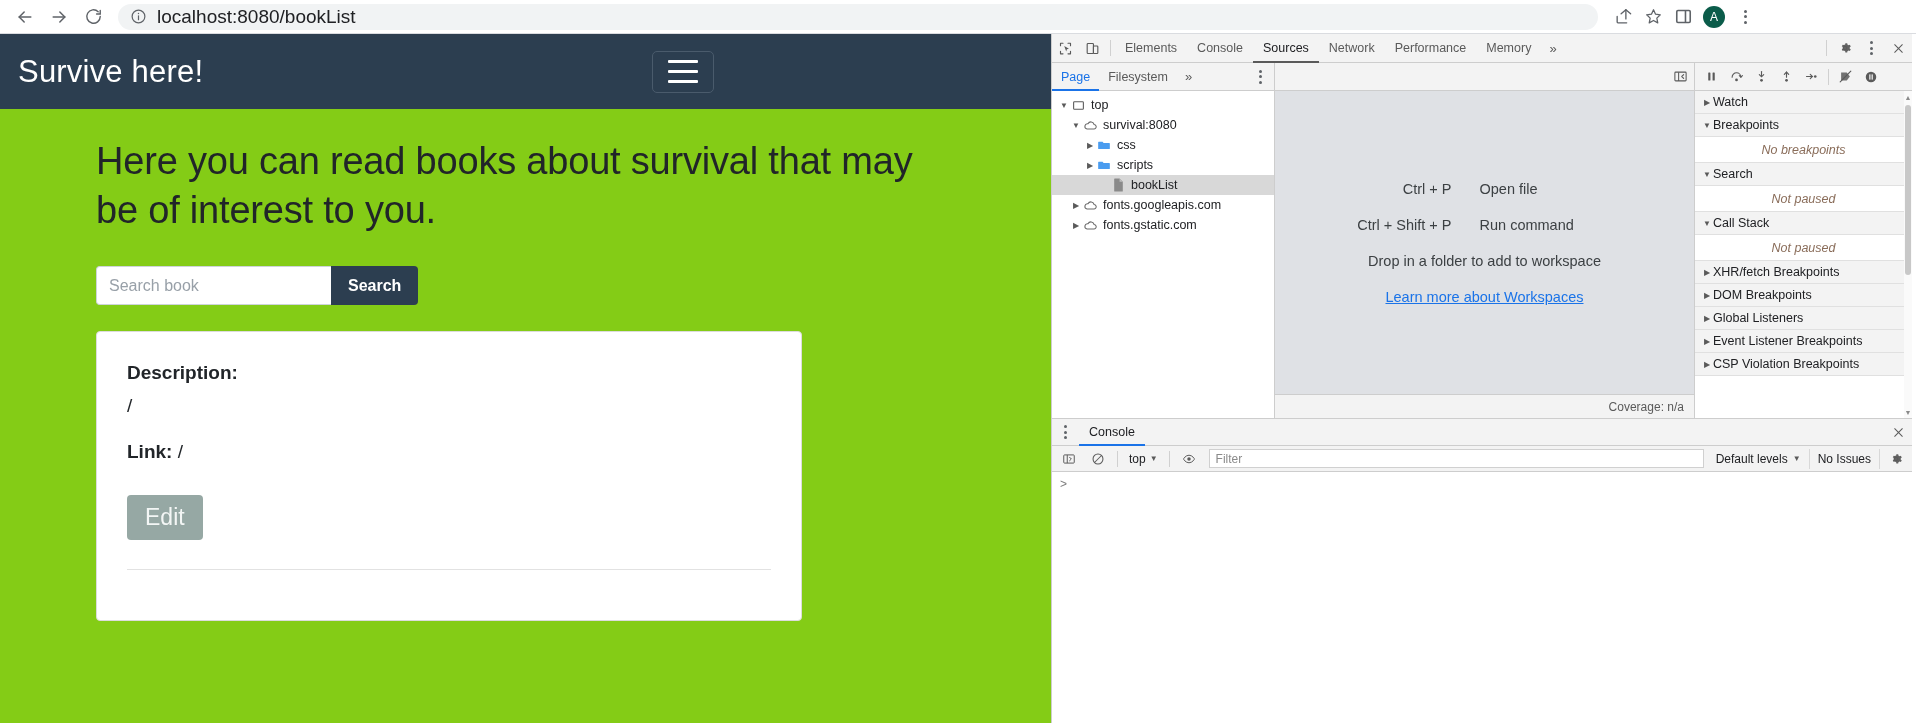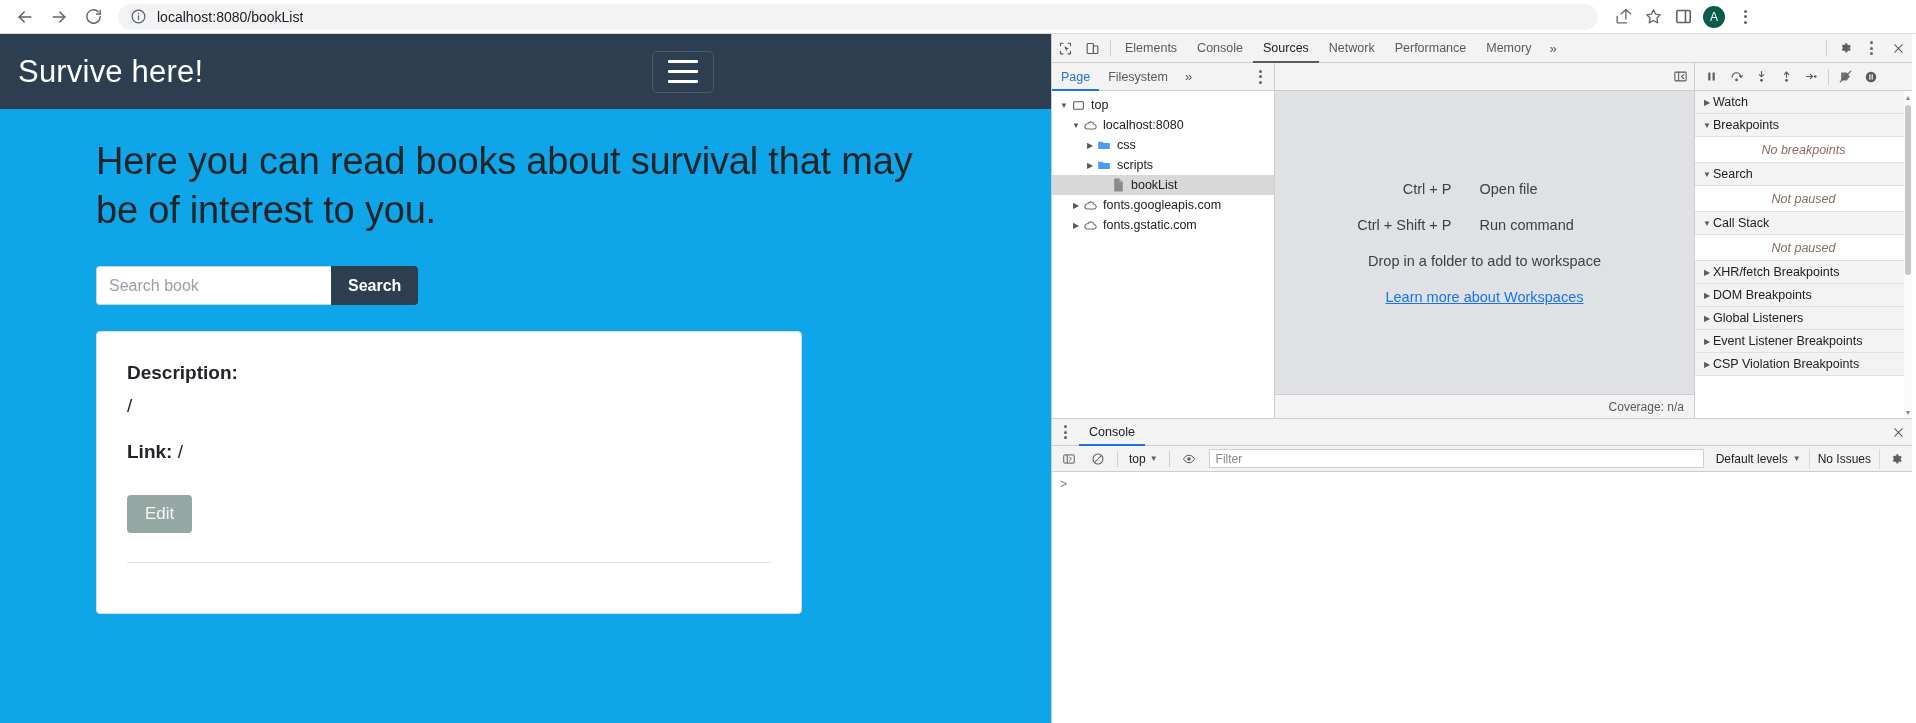--- a/index.html
+++ b/index.html
@@ -26,42 +26,42 @@
   .nav-btn svg { display: block; }
   .nav-btn.first { margin-left: 8px; }
   .omnibox {
     flex: 1 1 auto; height: 26px; margin: 0 10px 0 8px;
     background: #f1f3f4; border-radius: 13px;
     display: flex; align-items: center; padding: 0 12px;
     max-width: 1480px;
   }
   .omni-info { width: 17px; height: 17px; flex: none; margin-right: 10px; color: #5f6368; }
   .omni-url {
-    font-size: 14px; color: #202124; white-space: nowrap;
+    font-size: 19px; color: #202124; white-space: nowrap;
     overflow: hidden; text-overflow: ellipsis;
   }
   .toolbar-right { display: flex; align-items: center; margin-right: 6px; flex: none; }
   .tb-icon {
     width: 30px; height: 30px; display: flex; align-items: center; justify-content: center;
     color: #5f6368;
   }
   .avatar {
     width: 22px; height: 22px; border-radius: 50%;
     background: #0b5c4a; color: #fff;
     font-size: 12px; display: flex; align-items: center; justify-content: center;
     margin: 0 5px;
   }
   .dots-v { display: flex; flex-direction: column; gap: 2.5px; align-items: center; }
   .dots-v i { width: 3px; height: 3px; border-radius: 50%; background: #5f6368; display: block; }
 
   
   .page-viewport {
     position: absolute; left: 0; top: 34px;
     width: 1114px; height: 689px;
-    background: #0ea5e9; overflow: hidden;
+    background: #84cc16; overflow: hidden;
   }
   .site-header {
     height: 75px; background: #2c3e50;
     display: flex; align-items: center; justify-content: space-between;
     padding: 0 22px 0 18px;
   }
   .site-title {
     color: #ffffff; font-size: 31px; font-weight: 400; letter-spacing: .2px;
   }
   .navbar-toggler {
@@ -97,21 +97,21 @@
     border: 1px solid #dcdcdc; border-radius: 4px; background: #fff;
     padding: 28px 30px 0 30px;
   }
   .book-field { font-size: 19px; color: #212529; margin-bottom: 12px; line-height: 1.4; }
   .book-field b { font-weight: 700; }
   .book-field .val { font-weight: 400; }
   .desc-value { font-size: 19px; color: #212529; margin: -4px 0 22px 0; }
   .link-field { margin-top: 22px; margin-bottom: 0; }
   .edit-btn {
     margin-top: 30px; padding: 9px 18px; border: none; border-radius: 4px;
-    background: #96a8a4; color: #f3f6f5; font-size: 17px; cursor: pointer;
+    background: #96a8a4; color: #f3f6f5; font-size: 23px; cursor: pointer;
     font-family: "Liberation Sans", sans-serif;
     text-align: center;
   }
   .card-divider { margin-top: 29px; border-top: 1px solid #e2e2e2; }
   .card-tail { height: 50px; }
 
   
   .devtools {
     position: absolute; left: 1051px; top: 34px;
     width: 861px; height: 689px;
@@ -381,21 +381,21 @@
             <span>top</span>
           </div>
 
           <div class="tree-row" style="padding-left:18px">
             <span class="tw">▼</span>
             <span class="tree-icon">
               <svg width="15" height="15" viewBox="0 0 24 24" fill="none" stroke="#6b6b6b" stroke-width="1.7">
                   <path d="M6.5 17.5h11a3.5 3.5 0 0 0 .3-7A5.2 5.2 0 0 0 8 9.2a3.9 3.9 0 0 0-1.5 8.3z"></path>
                 </svg>
             </span>
-            <span>localhost:8080</span>
+            <span>survival:8080</span>
           </div>
 
           <div class="tree-row" style="padding-left:32px">
             <span class="tw">▶</span>
             <span class="tree-icon">
               <svg width="14" height="14" viewBox="0 0 24 24" fill="#4a9cf0">
                   <path d="M3 6.5h6.5l1.8 2H21a1 1 0 0 1 1 1v8.5a1 1 0 0 1-1 1H3a1 1 0 0 1-1-1v-10.5a1 1 0 0 1 1-1z"></path>
                 </svg>
             </span>
             <span>css</span>

